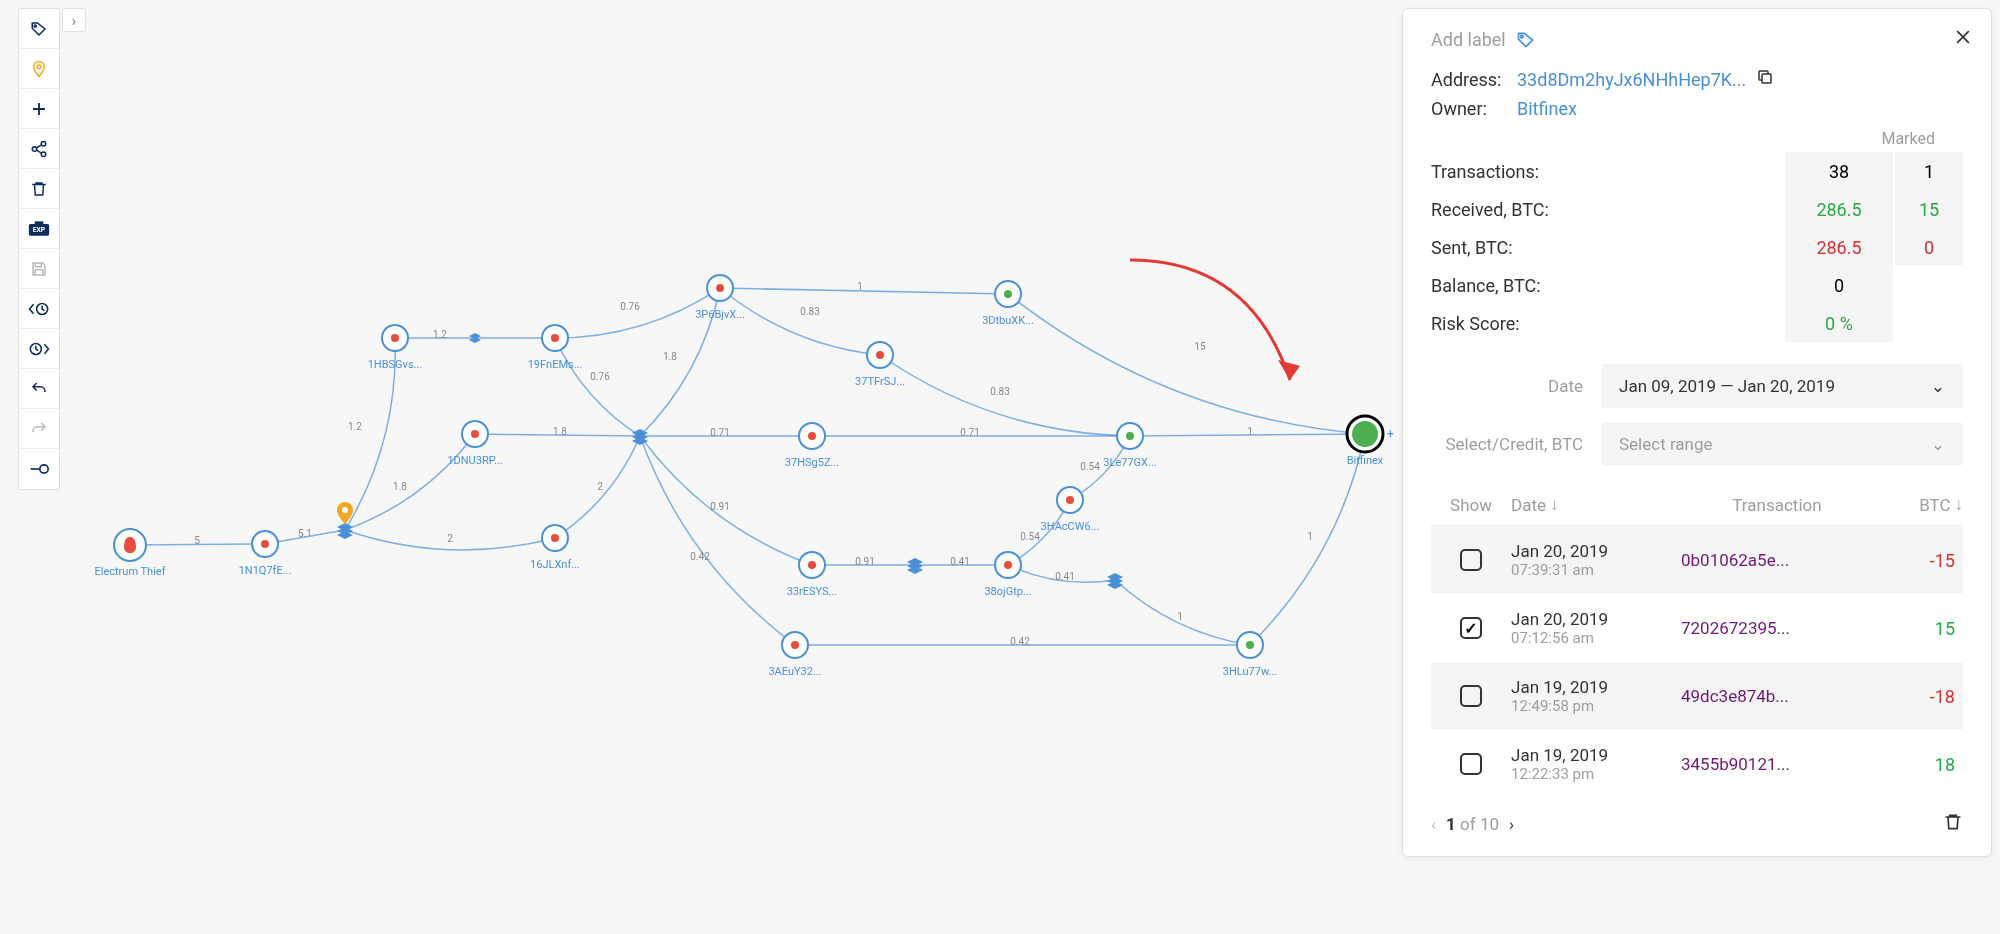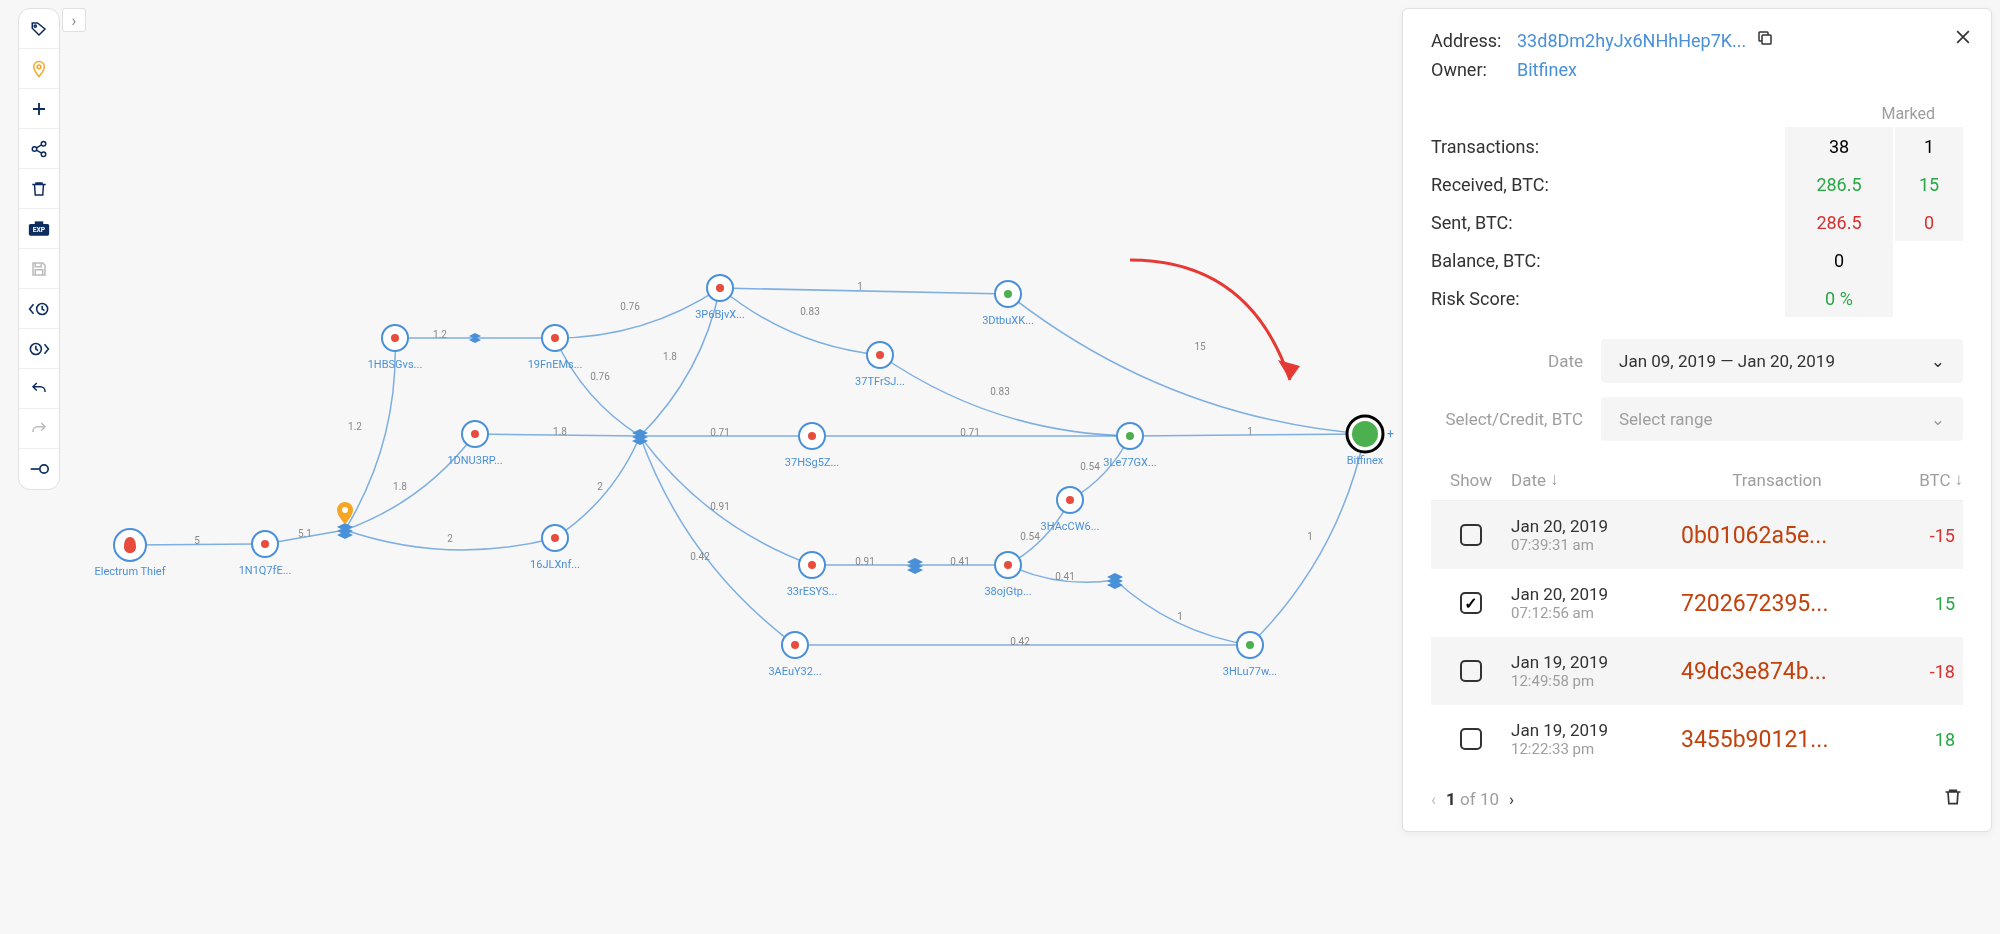--- a/index.html
+++ b/index.html
@@ -1,17 +1,17 @@
 <!DOCTYPE html>
 <html><head>
 <meta charset="utf-8">
 <style>
 *{box-sizing:border-box;margin:0;padding:0;font-family:-apple-system,BlinkMacSystemFont,"Segoe UI",Roboto,sans-serif}
 body{background:#f7f7f7;width:2000px;height:934px;position:relative;overflow:hidden}
-.toolbar{position:absolute;left:18px;top:8px;width:42px;background:#fff;border:1px solid #e0e0e0;border-radius:12px;display:flex;flex-direction:column;z-index:10}
+.toolbar{position:absolute;left:18px;top:8px;width:42px;background:#fff;border:1px solid #e0e0e0;border-radius:2px;display:flex;flex-direction:column;z-index:10}
 .toolbar .tool{height:40px;display:flex;align-items:center;justify-content:center;color:#0d2d5e;cursor:pointer;border-bottom:1px solid #eee}
 .toolbar .tool:last-child{border-bottom:none}
 .toolbar .tool.disabled{color:#bbb}
 .expand-btn{position:absolute;left:62px;top:8px;width:24px;height:24px;background:#fff;border:1px solid #e0e0e0;border-radius:3px;display:flex;align-items:center;justify-content:center;color:#888;cursor:pointer;z-index:10}
 .canvas{position:absolute;inset:0}
 .canvas svg{width:100%;height:100%}
 .node circle.outer{fill:#fff;stroke:#4a90d9;stroke-width:2}
 .node circle.inner{fill:#e74c3c}
 .node circle.inner.green{fill:#4caf50}
 .node-label{font-size:11px;fill:#4a90d9;text-anchor:middle}
@@ -19,21 +19,21 @@
 .edge-label{font-size:10px;fill:#888;text-anchor:middle}
 .arrow{stroke:#e53935;stroke-width:3;fill:none}
 .arrow-head{fill:#e53935}
 .panel{position:absolute;right:8px;top:8px;width:590px;background:#fff;border:1px solid #e0e0e0;border-radius:6px;box-shadow:0 2px 8px rgba(0,0,0,.05);padding:20px 28px;z-index:20}
 .panel-close{position:absolute;right:18px;top:18px;cursor:pointer;color:#333}
 .add-label{display:flex;align-items:center;gap:10px;color:#9e9e9e;font-size:18px;margin-bottom:18px}
 .kv-row{display:flex;align-items:center;margin-bottom:8px;font-size:18px}
 .kv-row .k{width:86px;color:#333}
 .kv-row .v{color:#4a90d9}
 .kv-row .copy-icon{margin-left:10px;color:#333;cursor:pointer}
-.stats{margin-top:24px}
+.stats{margin-top:10px}
 .stats-head{display:flex;justify-content:flex-end;color:#9e9e9e;font-size:16px;margin-bottom:4px;padding-right:28px}
 .stat-row{display:grid;grid-template-columns:1fr 110px 70px;align-items:center;height:38px;font-size:18px}
 .stat-row .lbl{text-align:left;padding-right:16px;color:#333}
 .stat-row .cell{text-align:center;background:#f5f5f5;height:100%;display:flex;align-items:center;justify-content:center;margin-left:2px}
 .stat-row .cell.nobg{background:transparent}
 .green-text{color:#28a745}
 .red-text{color:#d63031}
 .filters{margin-top:22px}
 .filter-row{display:flex;align-items:center;margin-bottom:14px}
 .filter-row .flbl{width:170px;text-align:right;padding-right:18px;color:#9e9e9e;font-size:17px}
@@ -43,21 +43,21 @@
 .tbl-head .c{display:flex;align-items:center;gap:4px;justify-content:center}
 .tbl-head .c.left{justify-content:flex-start}
 .tbl-head .c.right{justify-content:flex-end}
 .tx-row{display:grid;grid-template-columns:80px 170px 1fr 90px;align-items:center;height:68px}
 .tx-row.odd{background:#f5f5f5}
 .tx-row .chk{display:flex;justify-content:center}
 .checkbox{width:22px;height:22px;border:2px solid #333;border-radius:5px;display:flex;align-items:center;justify-content:center}
 .checkbox.checked::after{content:"✓";font-weight:bold;color:#000;font-size:16px}
 .tx-date{font-size:17px;color:#333}
 .tx-time{font-size:15px;color:#9e9e9e}
-.tx-hash{color:#c2410c;font-size:23px}
+.tx-hash{color:#701a75;font-size:17px}
 .tx-amt{text-align:right;font-size:18px;padding-right:8px}
 .pager{display:flex;align-items:center;justify-content:space-between;margin-top:14px}
 .pager .nav{display:flex;align-items:center;gap:10px;font-size:17px;color:#333}
 .pager .nav .dis{color:#bbb}
 .pager .trash{cursor:pointer;color:#333}
 .thief-icon{fill:#e74c3c}
 .stack-icon{fill:#4a90d9}
 .dollar-node circle.outer{stroke:#000;stroke-width:3}
 .dollar-sign{fill:#4caf50;font-weight:bold;font-size:20px;text-anchor:middle}
 .plus-handle{fill:#4a90d9;font-size:12px}
@@ -307,20 +307,27 @@
         <text x="22" y="4" class="plus-handle">+</text>
         <text x="0" y="30" class="node-label">Bitfinex</text>
       </g>
     </svg>
 </div>
 
 <div class="panel">
   <span class="panel-close"><svg width="20" height="20" viewBox="0 0 24 24" stroke="currentColor" stroke-width="2">
         <path d="M5 5l14 14M19 5L5 19"></path>
       </svg></span>
+  <div class="add-label">
+    <span>Add label</span>
+    <svg width="20" height="20" viewBox="0 0 24 24" fill="none" stroke="#4a90d9" stroke-width="2">
+        <path d="M20 12l-8 8-9-9V4h7z"></path>
+        <circle cx="7" cy="8" r="1.5"></circle>
+      </svg>
+  </div>
   <div class="kv-row">
     <span class="k">Address:</span>
     <span class="v">33d8Dm2hyJx6NHhHep7K...</span>
     <span class="copy-icon"><svg width="18" height="18" viewBox="0 0 24 24" fill="none" stroke="currentColor" stroke-width="2">
           <rect x="8" y="8" width="12" height="12" rx="1"></rect>
           <path d="M16 8V5a1 1 0 00-1-1H5a1 1 0 00-1 1v10a1 1 0 001 1h3"></path>
         </svg></span>
   </div>
   <div class="kv-row">
     <span class="k">Owner:</span>

